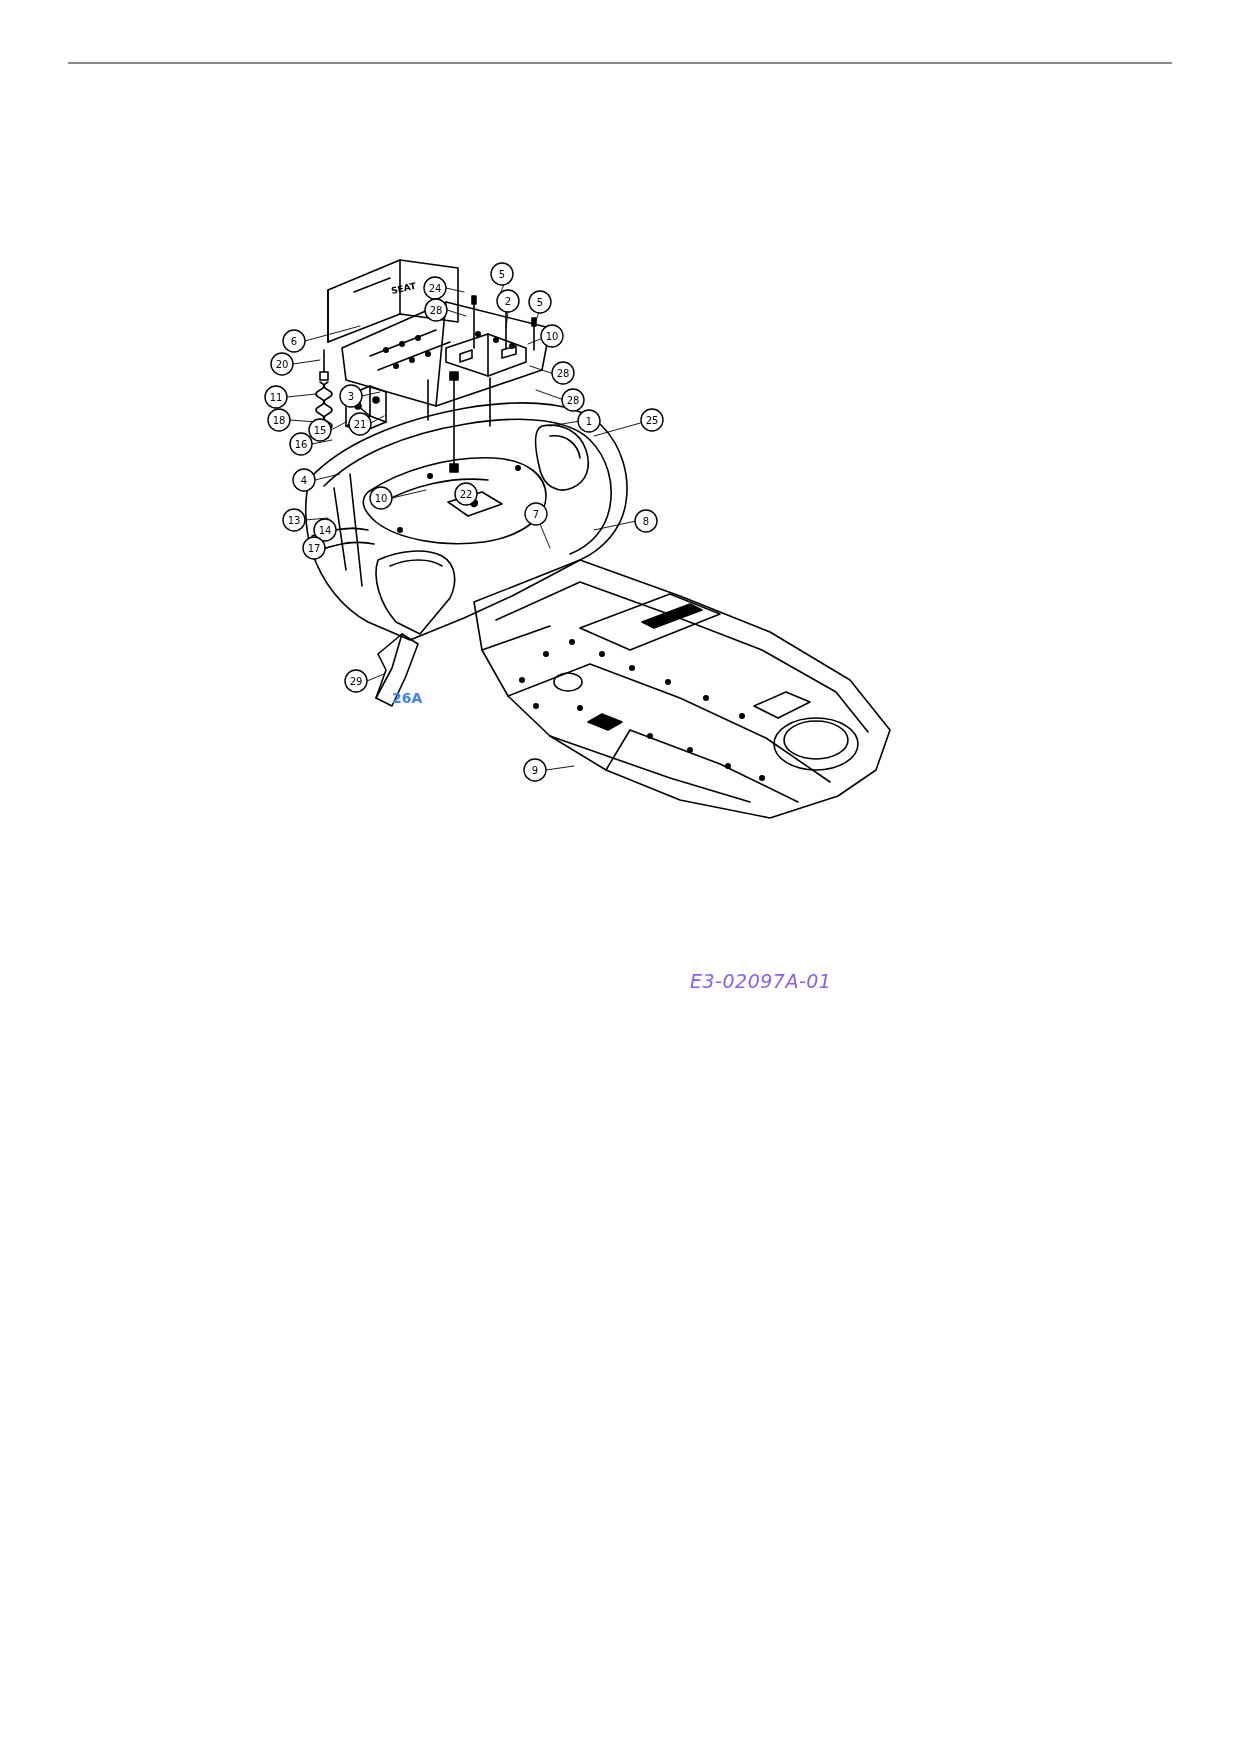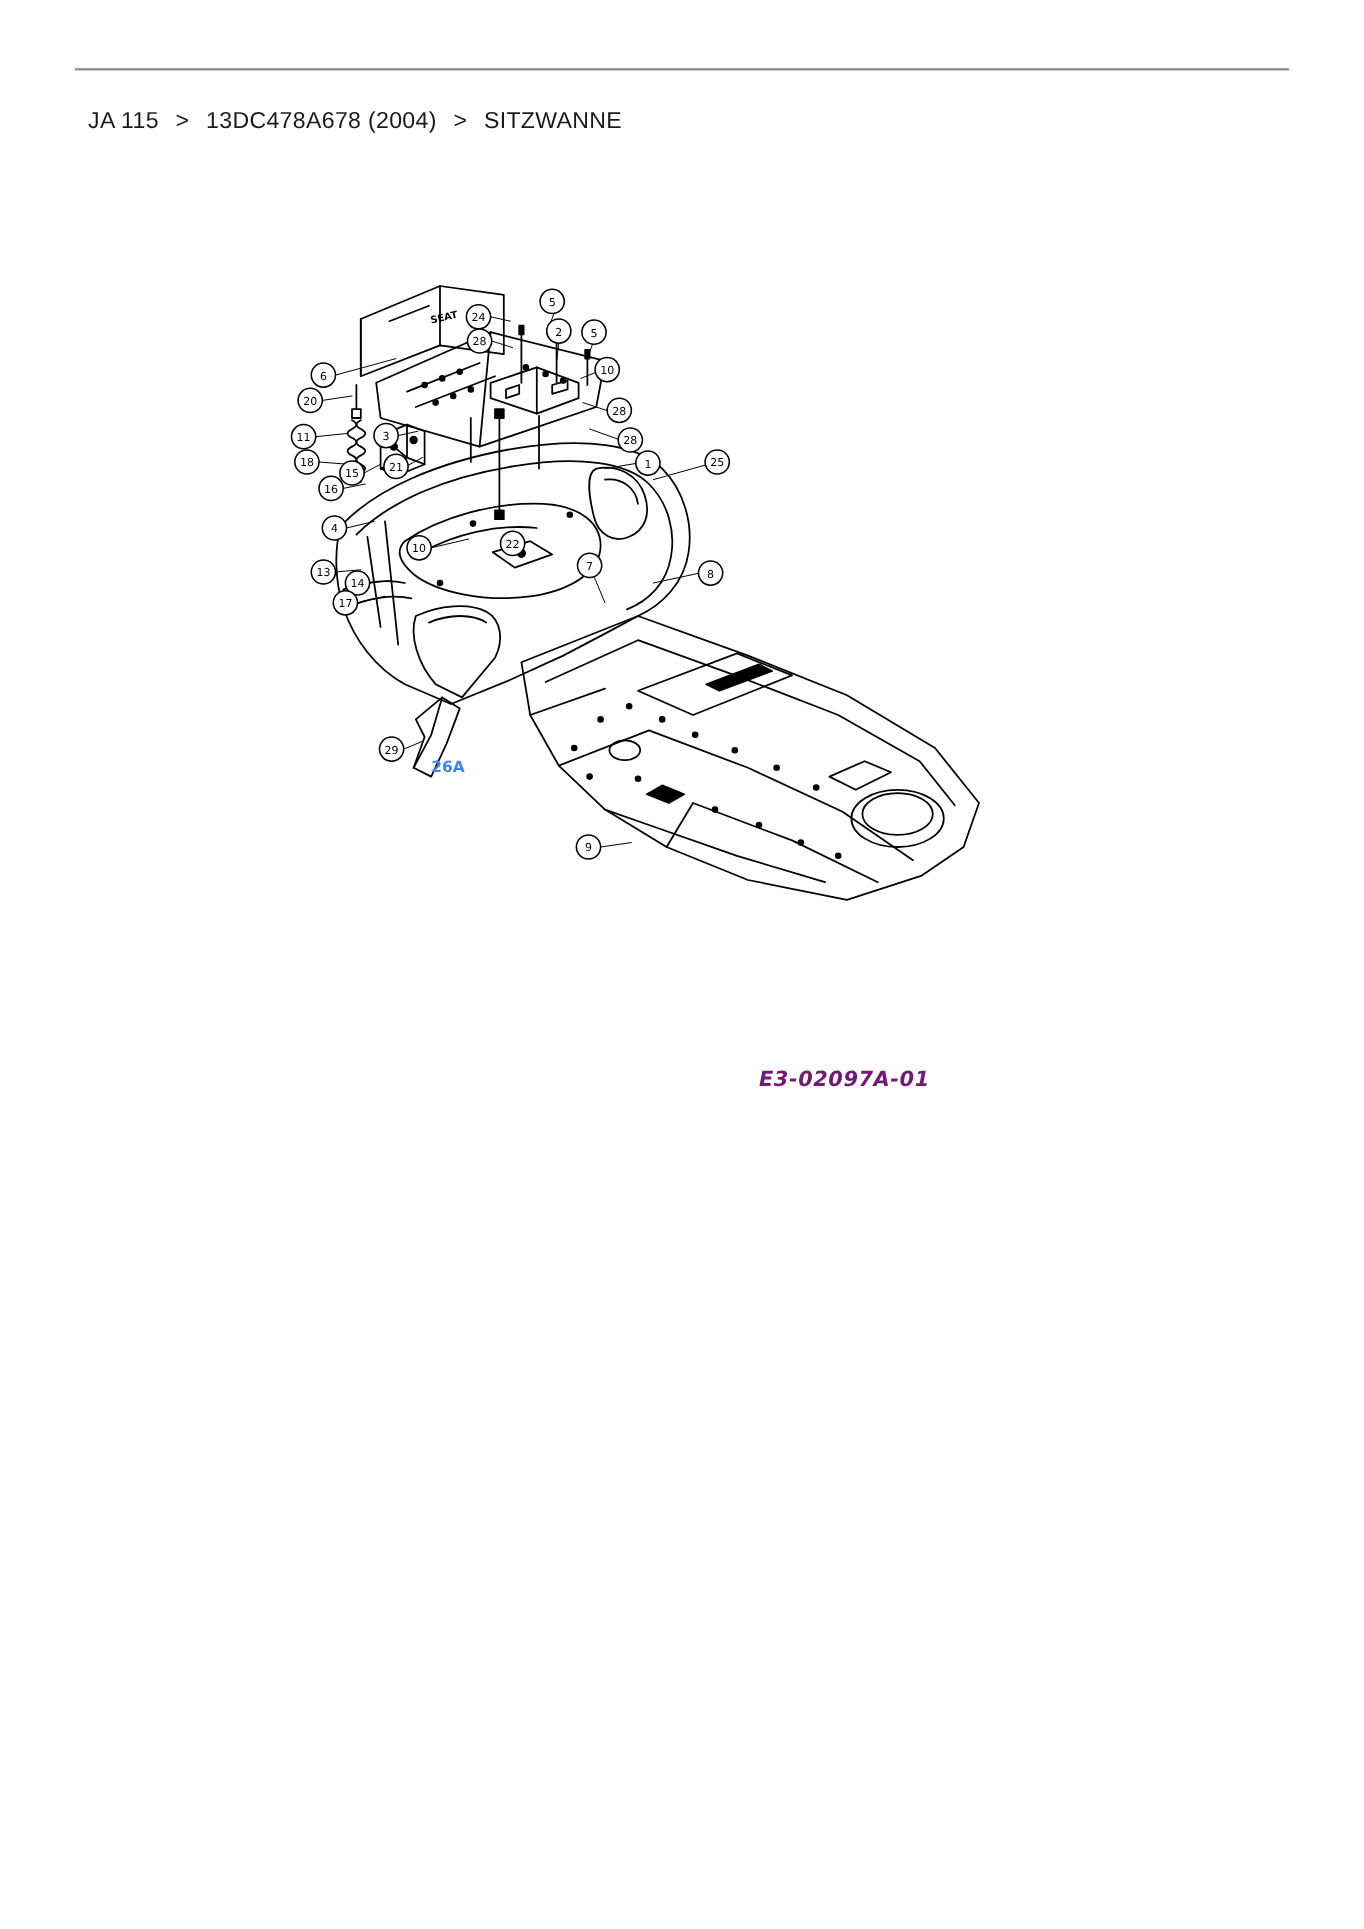--- a/index.html
+++ b/index.html
@@ -52,50 +52,43 @@
   .diagram-wrap svg {
     width: 100%;
     height: 100%;
     display: block;
   }
   .figure-code {
     position: absolute;
     left: 690px;
     top: 970px;
     font-family: "DejaVu Sans", sans-serif;
-    font-weight: bold;
+    font-weight: normal;
     font-style: italic;
     font-size: 19px;
     letter-spacing: 0.5px;
-    color: #701a75;
+    color: #8b5cf6;
   }
   .sub-label {
     position: absolute;
     left: 392px;
     top: 690px;
     font-family: "DejaVu Sans", sans-serif;
     font-weight: bold;
     font-size: 14px;
     color: #3b82f6;
   }
 </style>
 </head>
 <body>
 
 <div class="page">
 
   <div class="top-rule"></div>
 
-  <div class="breadcrumb">
-    <span class="crumb">JA 115</span>
-    <span class="sep">&gt;</span>
-    <span class="crumb">13DC478A678 (2004)</span>
-    <span class="sep">&gt;</span>
-    <span class="crumb">SITZWANNE</span>
-  </div>
 
   <div class="diagram-wrap">
     <svg viewBox="0 0 720 620" xmlns="http://www.w3.org/2000/svg">
       <g fill="none" stroke="#000" stroke-width="1.6" stroke-linejoin="round" stroke-linecap="round">
 
         <g>
           <path d="M78 60 L150 30 L208 38 L208 92 L150 84 L78 112 Z"></path>
           <path d="M150 30 L150 84"></path>
           <path d="M78 60 L78 112"></path>
           <path d="M104 62 L140 48"></path>

